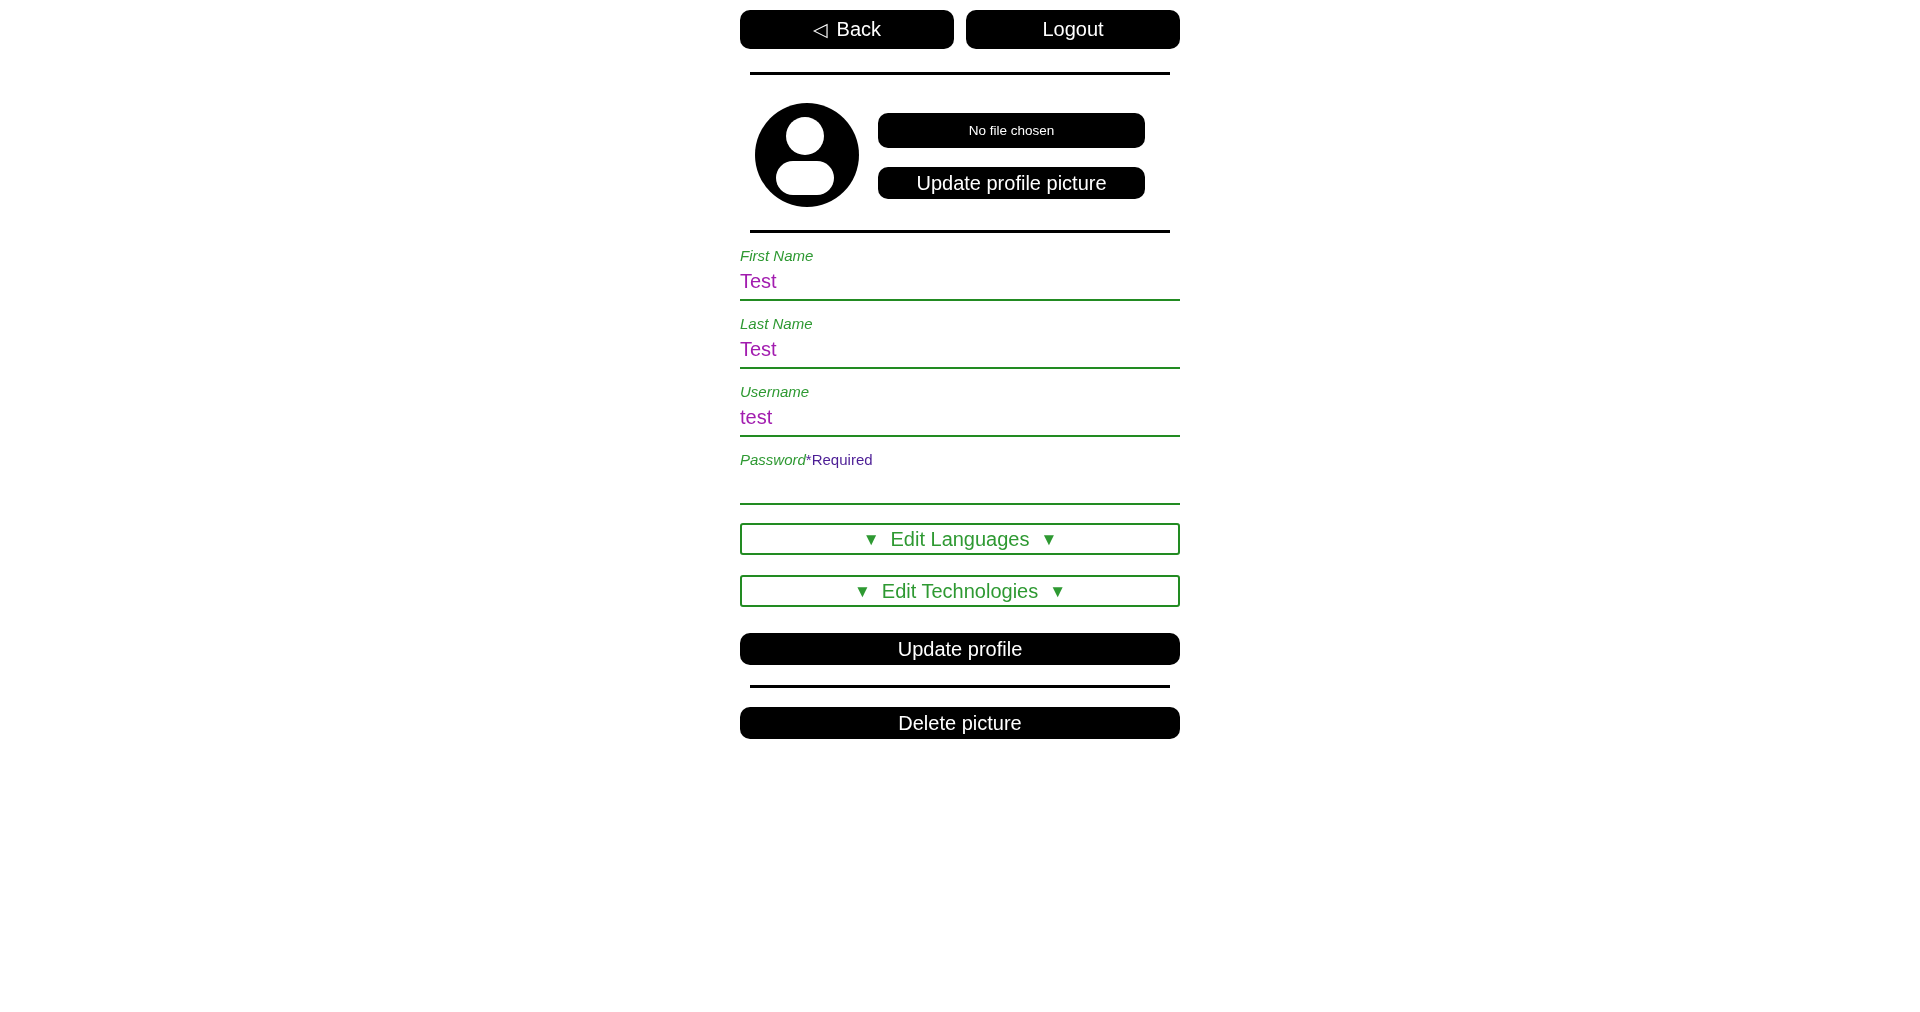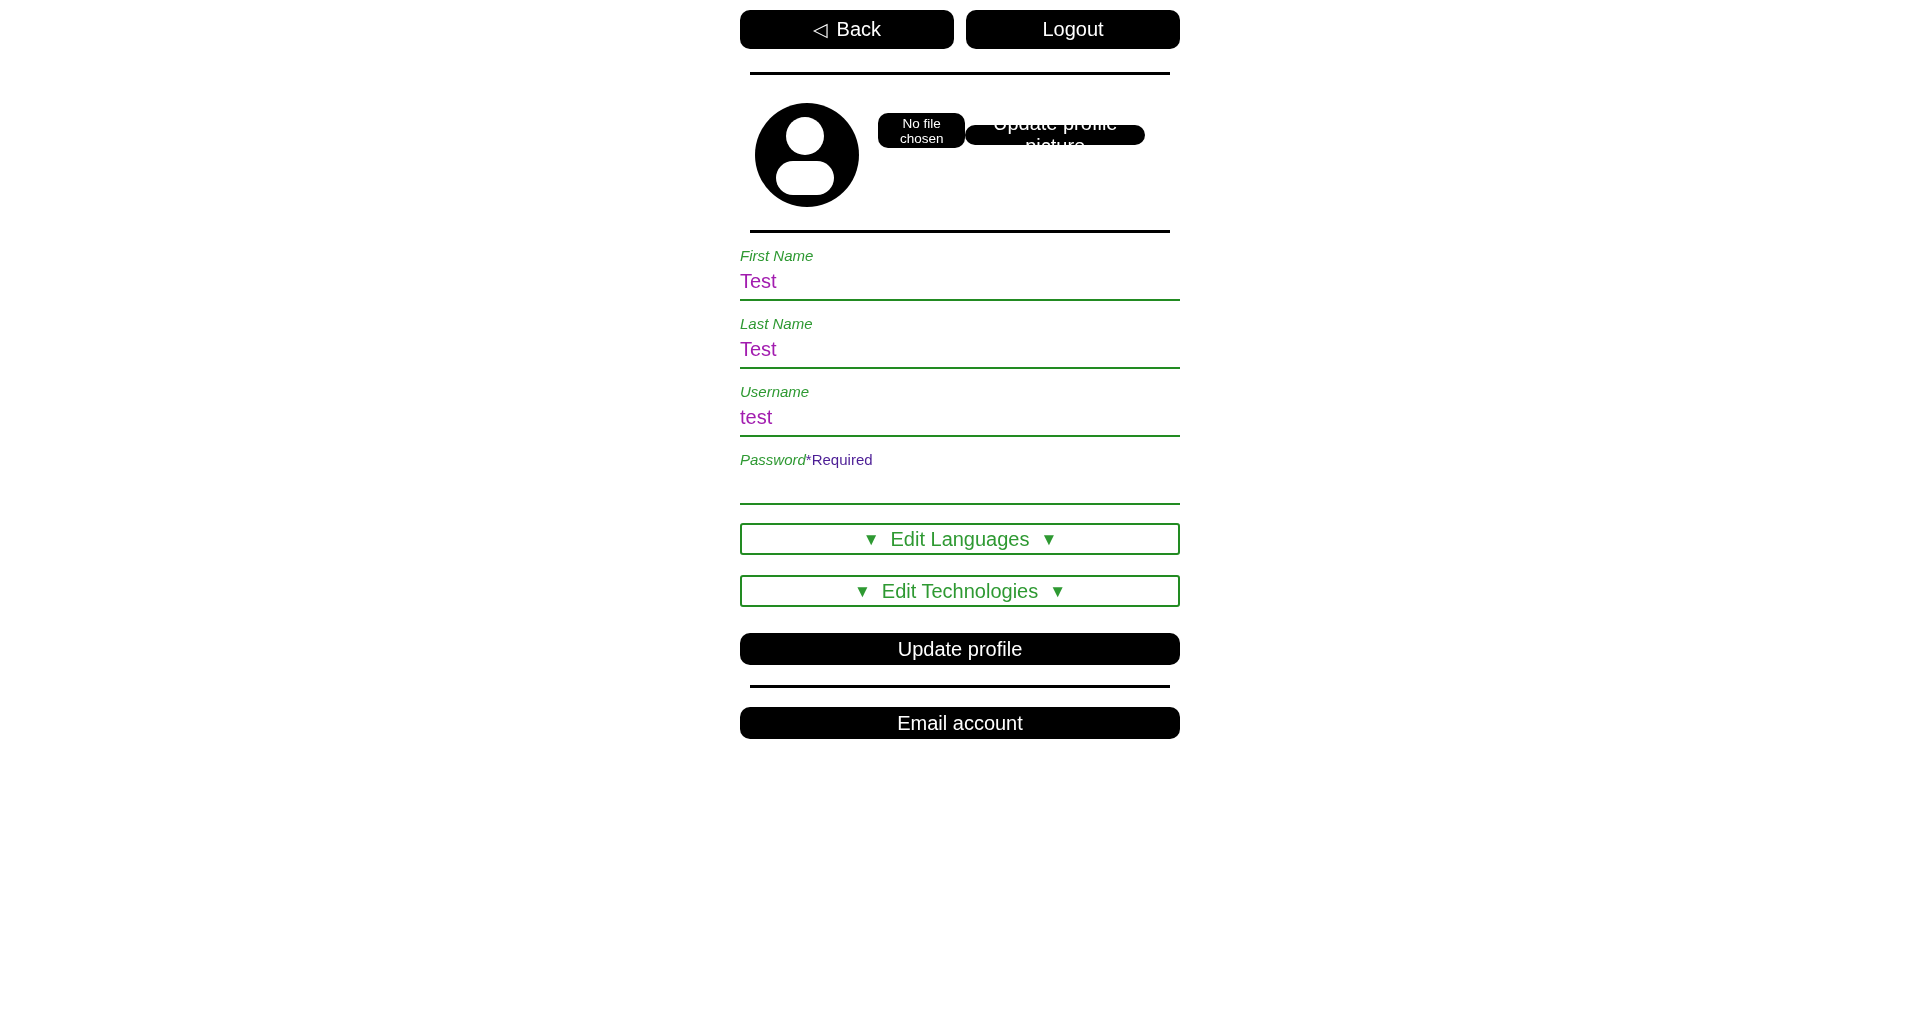--- a/index.html
+++ b/index.html
@@ -66,30 +66,30 @@
     width: 58px; height: 34px;
     border-radius: 17px;
     background: #fff;
     left: 21px; top: 58px;
   }
   .pic-controls {
     margin-left: 19px;
     padding-top: 10px;
     width: 267px;
     display: flex;
-    flex-direction: row;
+    flex-direction: column;
   }
   .file-btn {
     height: 35px;
     font-size: 13.5px;
     border-radius: 10px;
   }
   .update-pic-btn {
-    height: 20px;
-    margin-top: 12px;
+    height: 32px;
+    margin-top: 19px;
     font-size: 20px;
     border-radius: 10px;
   }
 
   
   .form { margin-top: 9px; }
   .field { margin-top: 14px; }
   .field-label {
     color: #2E9932;
     font-size: 15px;
@@ -227,16 +227,16 @@
 
     <button class="btn-black update-profile-btn">
       <span>Update profile</span>
     </button>
 
   </div>
 
   <hr class="divider bottom-divider">
 
   <button class="btn-black delete-btn">
-    <span>Email account</span>
+    <span>Delete picture</span>
   </button>
 
 </div>
 
 </body></html>

